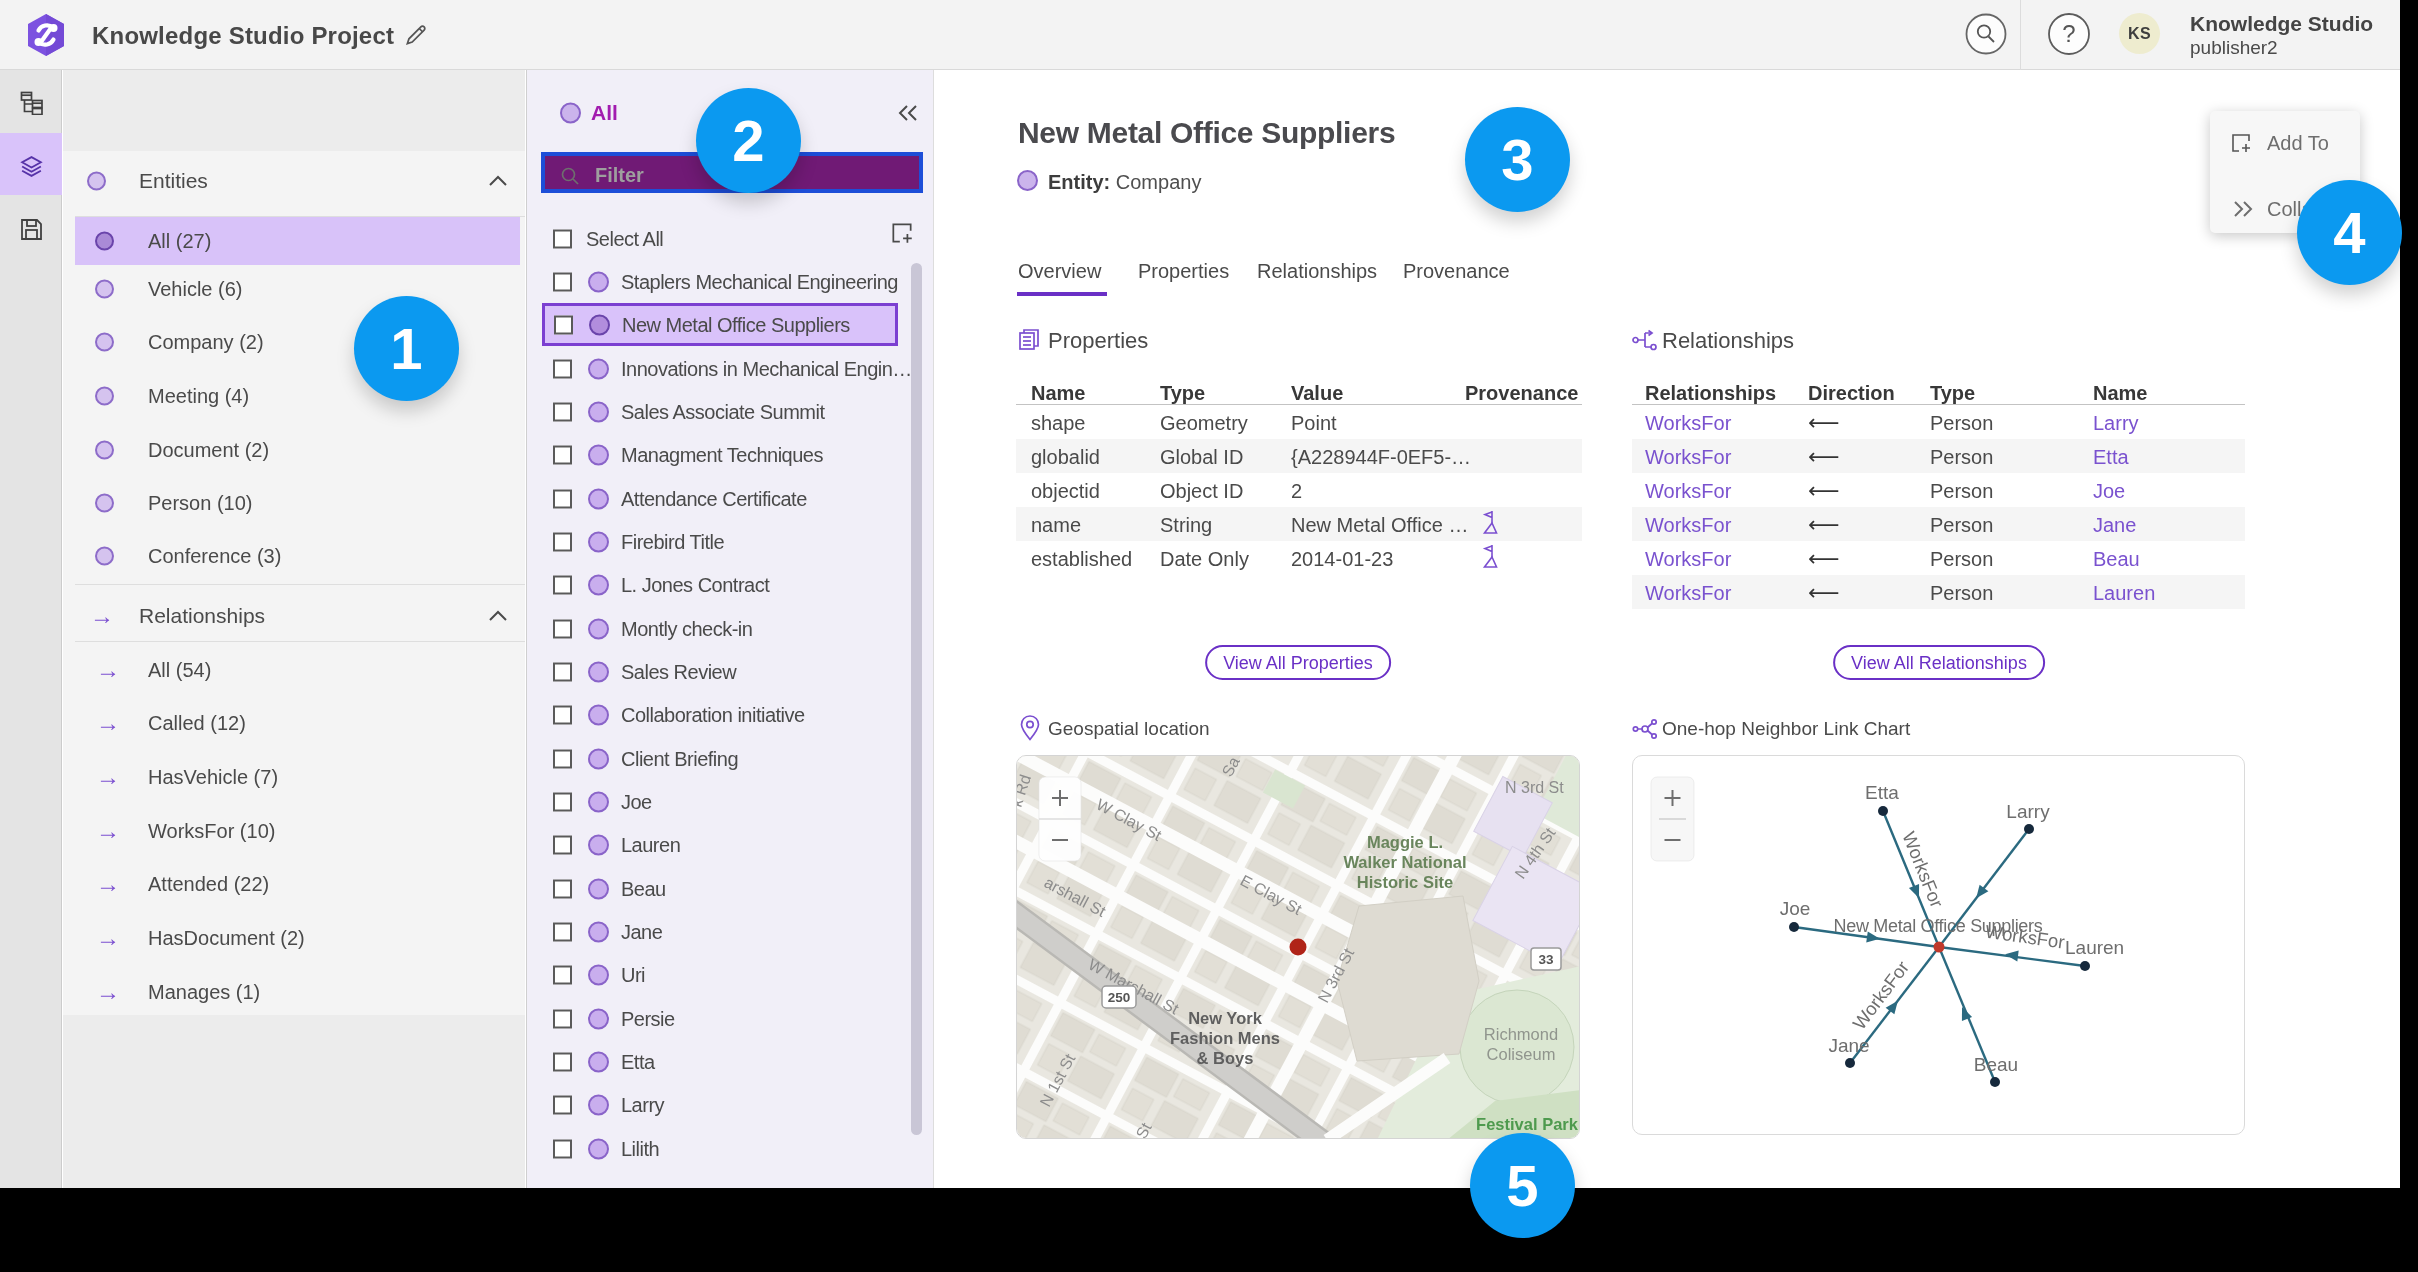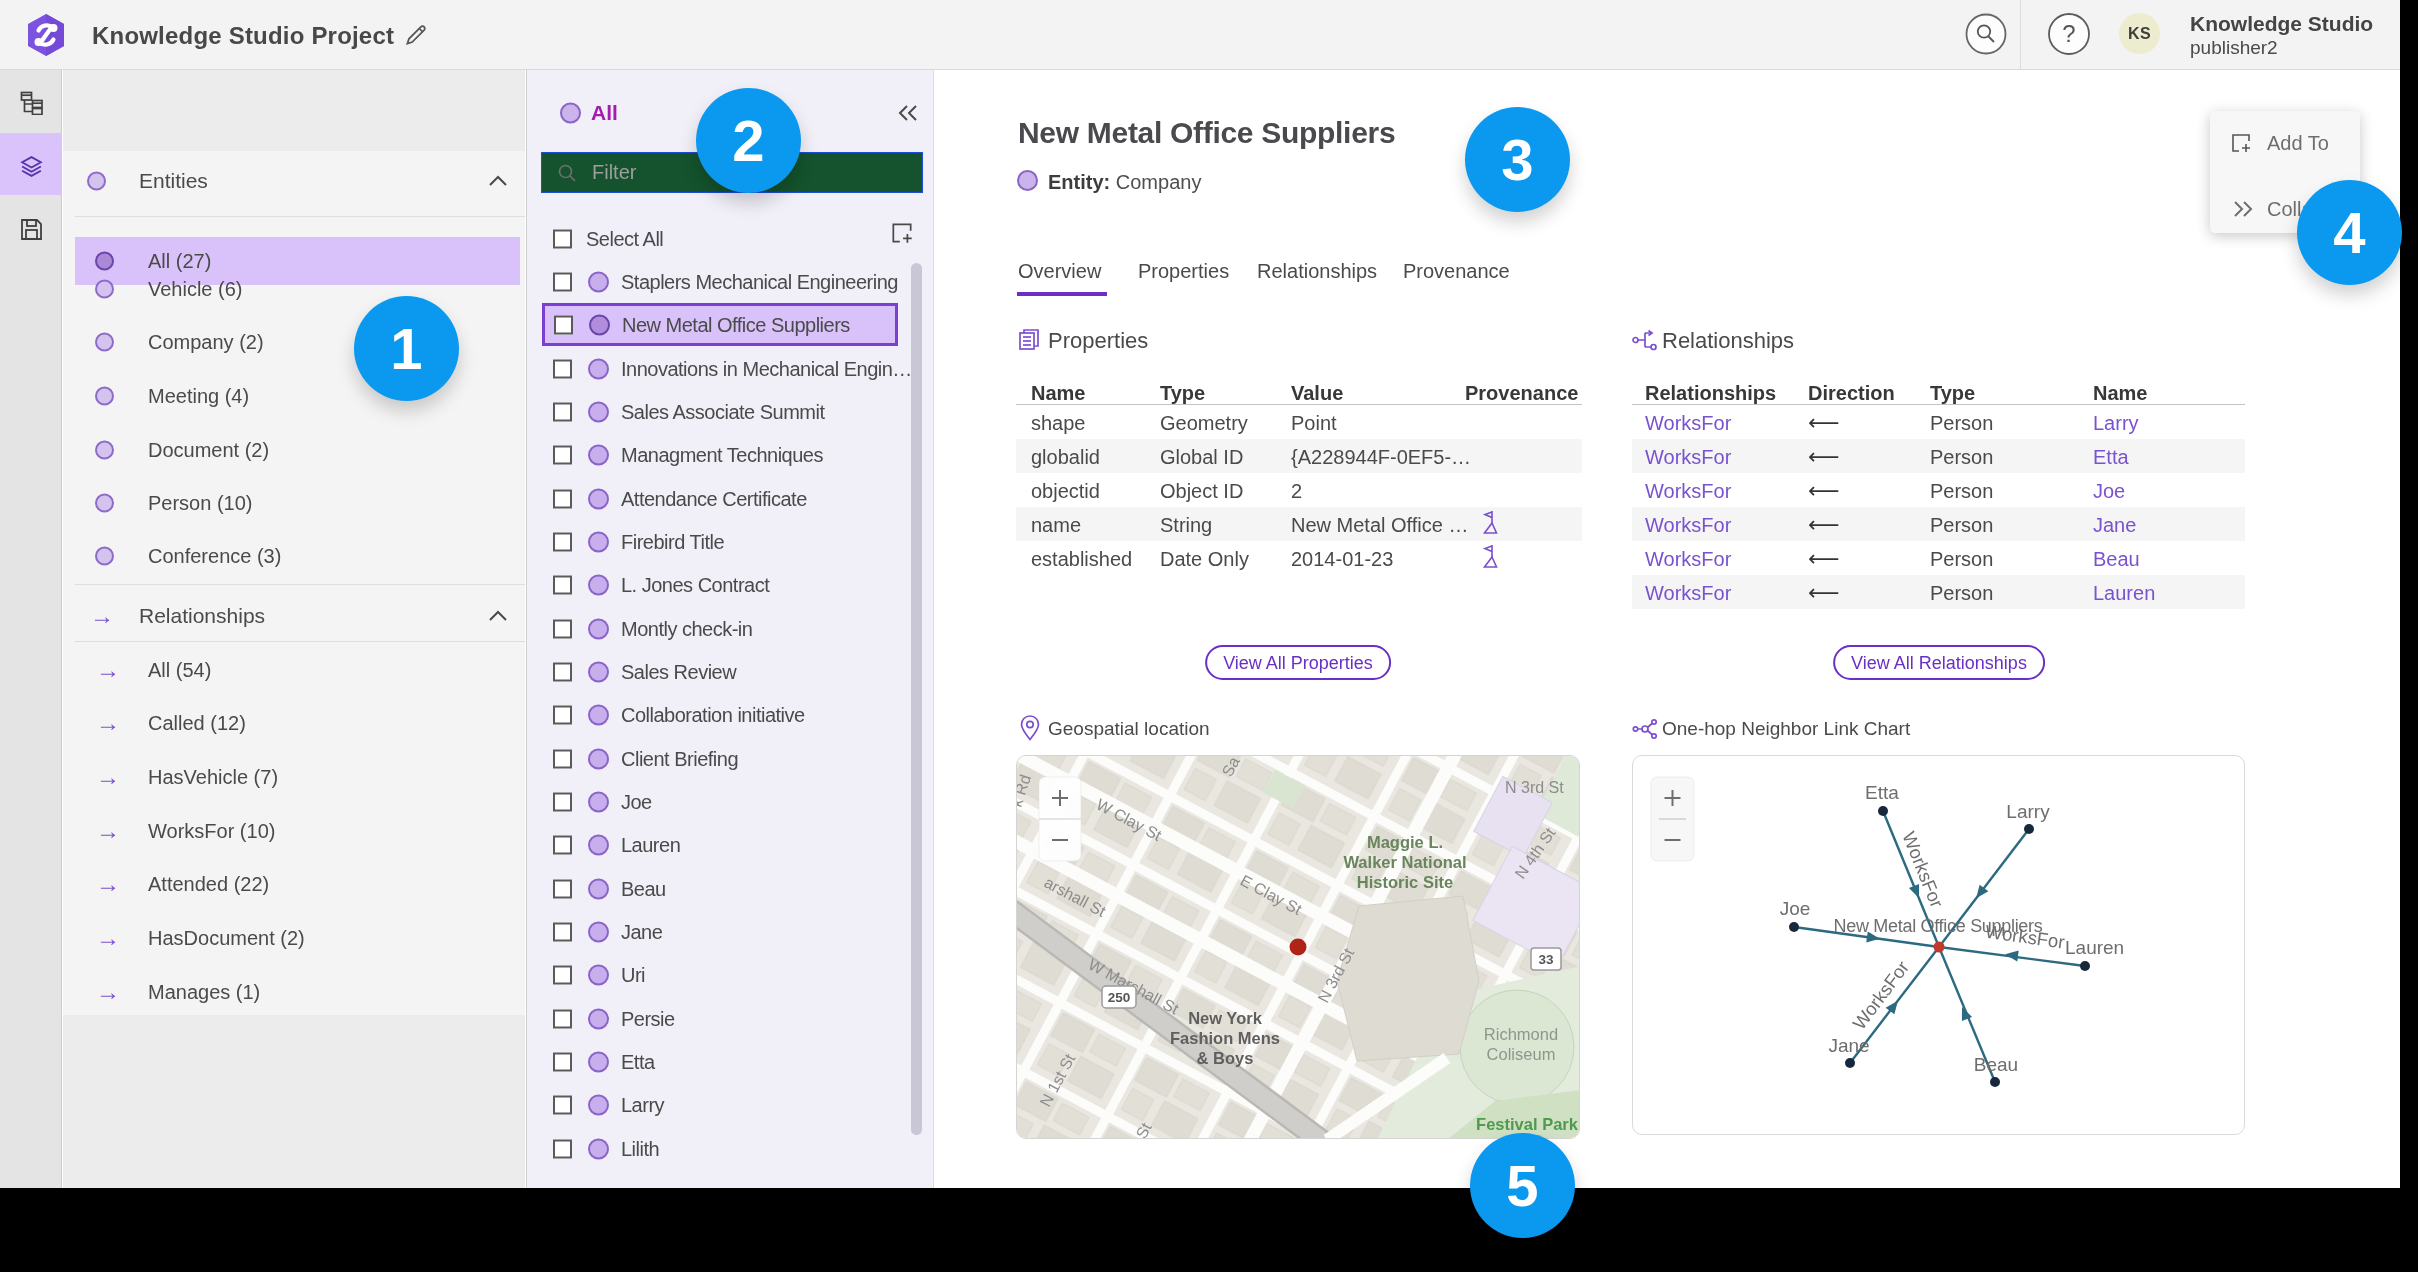--- a/index.html
+++ b/index.html
@@ -121,21 +121,21 @@
     <div class="p1">
       <div class="p1-list">
         <div class="row grp" style="top:2px; height:56px;">
           <div class="ecirc grpc" style="background:#d5c3ef;"></div>
           <div class="rowlbl grphead">Entities</div>
           <svg class="chev" width="20" height="12" viewBox="0 0 20 12" fill="none" stroke="#4a4a4a" stroke-width="2">
               <path d="M2 10 L10 2 L18 10"></path>
             </svg>
         </div>
         <div class="abs" style="top:65px; left:12px; width:450px; height:1px; background:#dedede;"></div>
-        <div class="row" style="top:66px; height:48px; background:#d8c2f9;margin-top:20px;">
+        <div class="row" style="top:66px; height:48px; background:#d8c2f9;">
           <div class="ecirc" style="background:#aa8ad7; border-color:#6a44ab;"></div>
           <div class="rowlbl">All (27)</div>
         </div>
         <div class="row" style="top:111px;">
             <div class="ecirc"></div>
             <div class="rowlbl">Vehicle (6)</div>
           </div>
         <div class="row" style="top:164px;">
             <div class="ecirc"></div>
             <div class="rowlbl">Company (2)</div>
@@ -194,21 +194,21 @@
             <div class="rowlbl">Manages (1)</div>
           </div>
       </div>
     </div>
     <div class="p2">
       <div class="pcirc" style="left:33px; top:43px; transform:translateY(-50%) ; background:#cbb4ec;"></div>
       <div class="abs" style="left:64px; top:31px; font-size:21px; font-weight:bold; color:#a21caf;">All</div>
       <svg class="abs" style="left:370px; top:33px;" width="22" height="20" viewBox="0 0 22 20" fill="none" stroke="#4a4a4a" stroke-width="2">
         <path d="M10 3 L3 10 L10 17 M19 3 L12 10 L19 17"></path>
       </svg>
-      <div class="abs" style="left:14px; top:82px; width:382px; height:41px; background:#14532d; border:1px solid #1d4ed8;">
+      <div class="abs" style="left:14px; top:82px; width:382px; height:41px; background:#701a75; border:4px solid #1d4ed8;font-weight:bold;">
         <svg class="abs" style="left:15px; top:10px;" width="20" height="20" viewBox="0 0 20 20" fill="none" stroke="#6e6e6e" stroke-width="1.7">
           <circle cx="8.5" cy="8.5" r="6"></circle>
             <line x1="13" y1="13" x2="18" y2="18"></line>
         </svg>
         <div class="abs" style="left:50px; top:8px; font-size:20px; color:#9e9e9e;">Filter</div>
       </div>
       <div class="p2row" style="top:147px;">
         <div class="cb"></div>
         <div class="p2lbl" style="left:59px;">Select All</div>
       </div>

